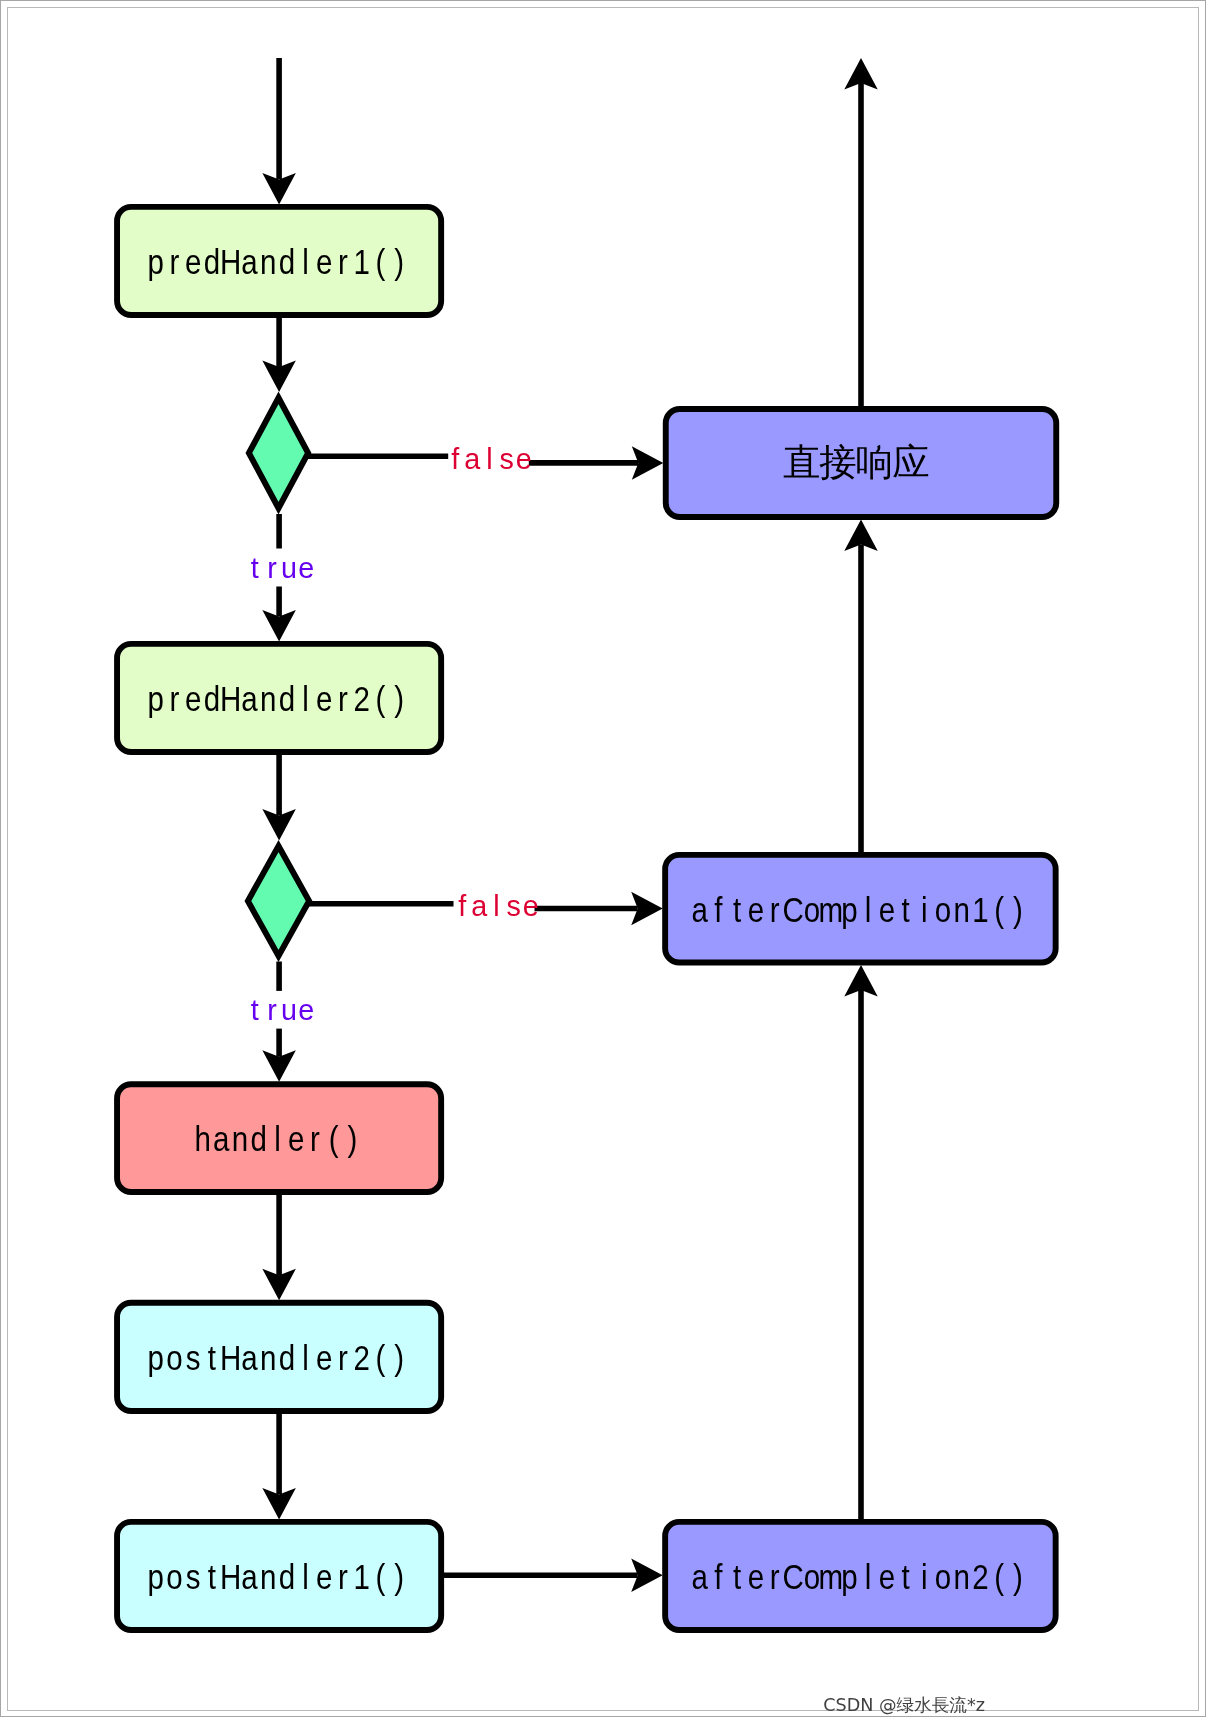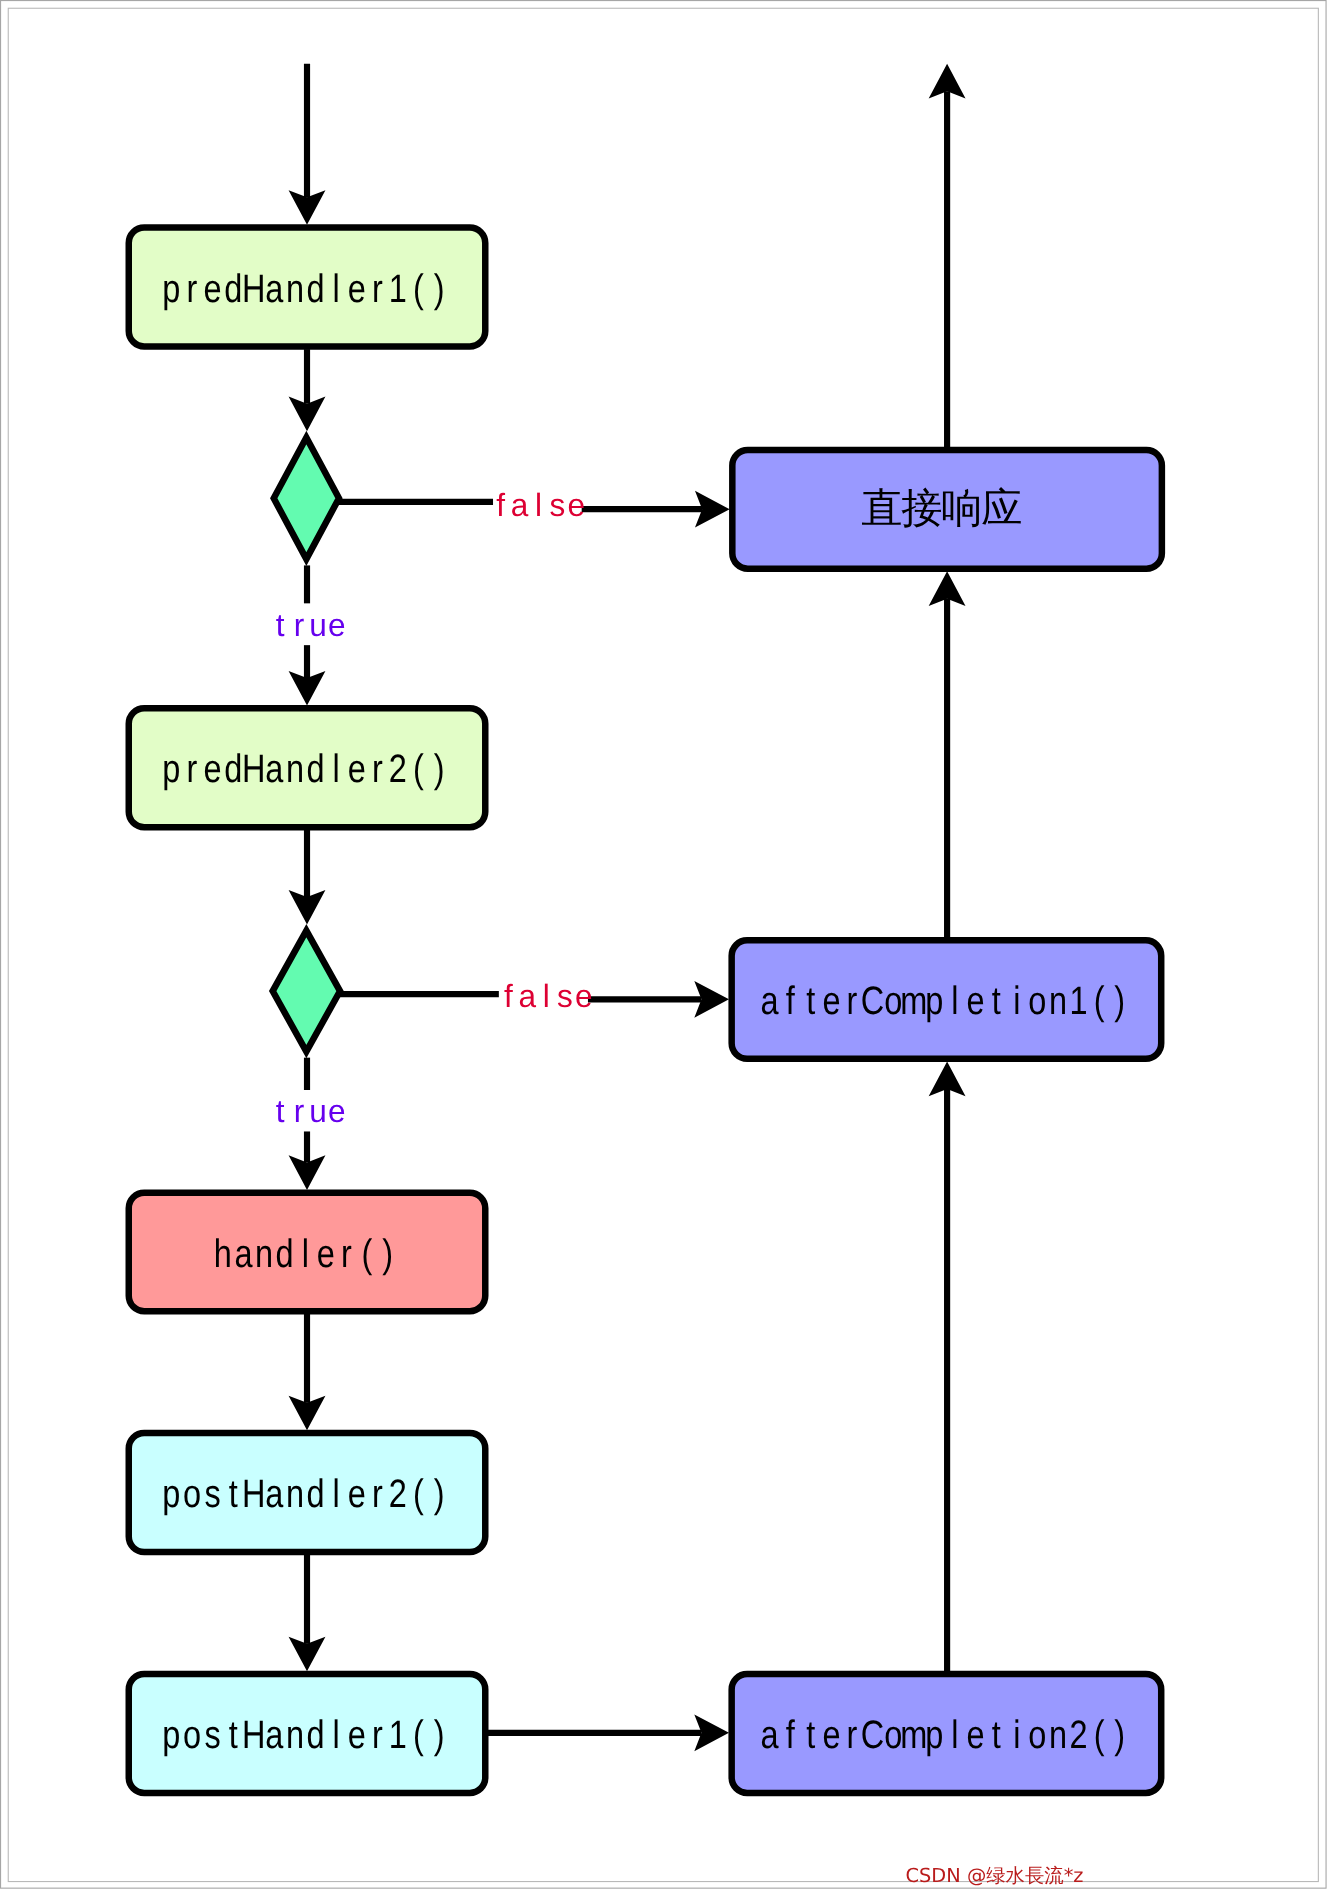--- a/index.html
+++ b/index.html
@@ -162,14 +162,14 @@
         </g>
         <g transform="translate(453.63,915.80) scale(0.98,1)">
           <text x="0" y="0" class="edge-label" fill="#dd0033"><tspan x="8.75" text-anchor="middle">f</tspan><tspan x="26.25" text-anchor="middle">a</tspan><tspan x="43.75" text-anchor="middle">l</tspan><tspan x="61.25" text-anchor="middle">s</tspan><tspan x="78.75" text-anchor="middle">e</tspan></text>
         </g>
         <g transform="translate(246.20,1020.30) scale(0.98,1)">
           <text x="0" y="0" class="edge-label" fill="#6600ee"><tspan x="8.75" text-anchor="middle">t</tspan><tspan x="26.25" text-anchor="middle">r</tspan><tspan x="43.75" text-anchor="middle">u</tspan><tspan x="61.25" text-anchor="middle">e</tspan></text>
         </g>
       </g>
   </svg>
 
-  <div id="watermark" style="color: #b91c1c;">CSDN @绿水長流*z</div>
+  <div id="watermark" style="color: #404040;">CSDN @绿水長流*z</div>
 </div>
 
 </body></html>

